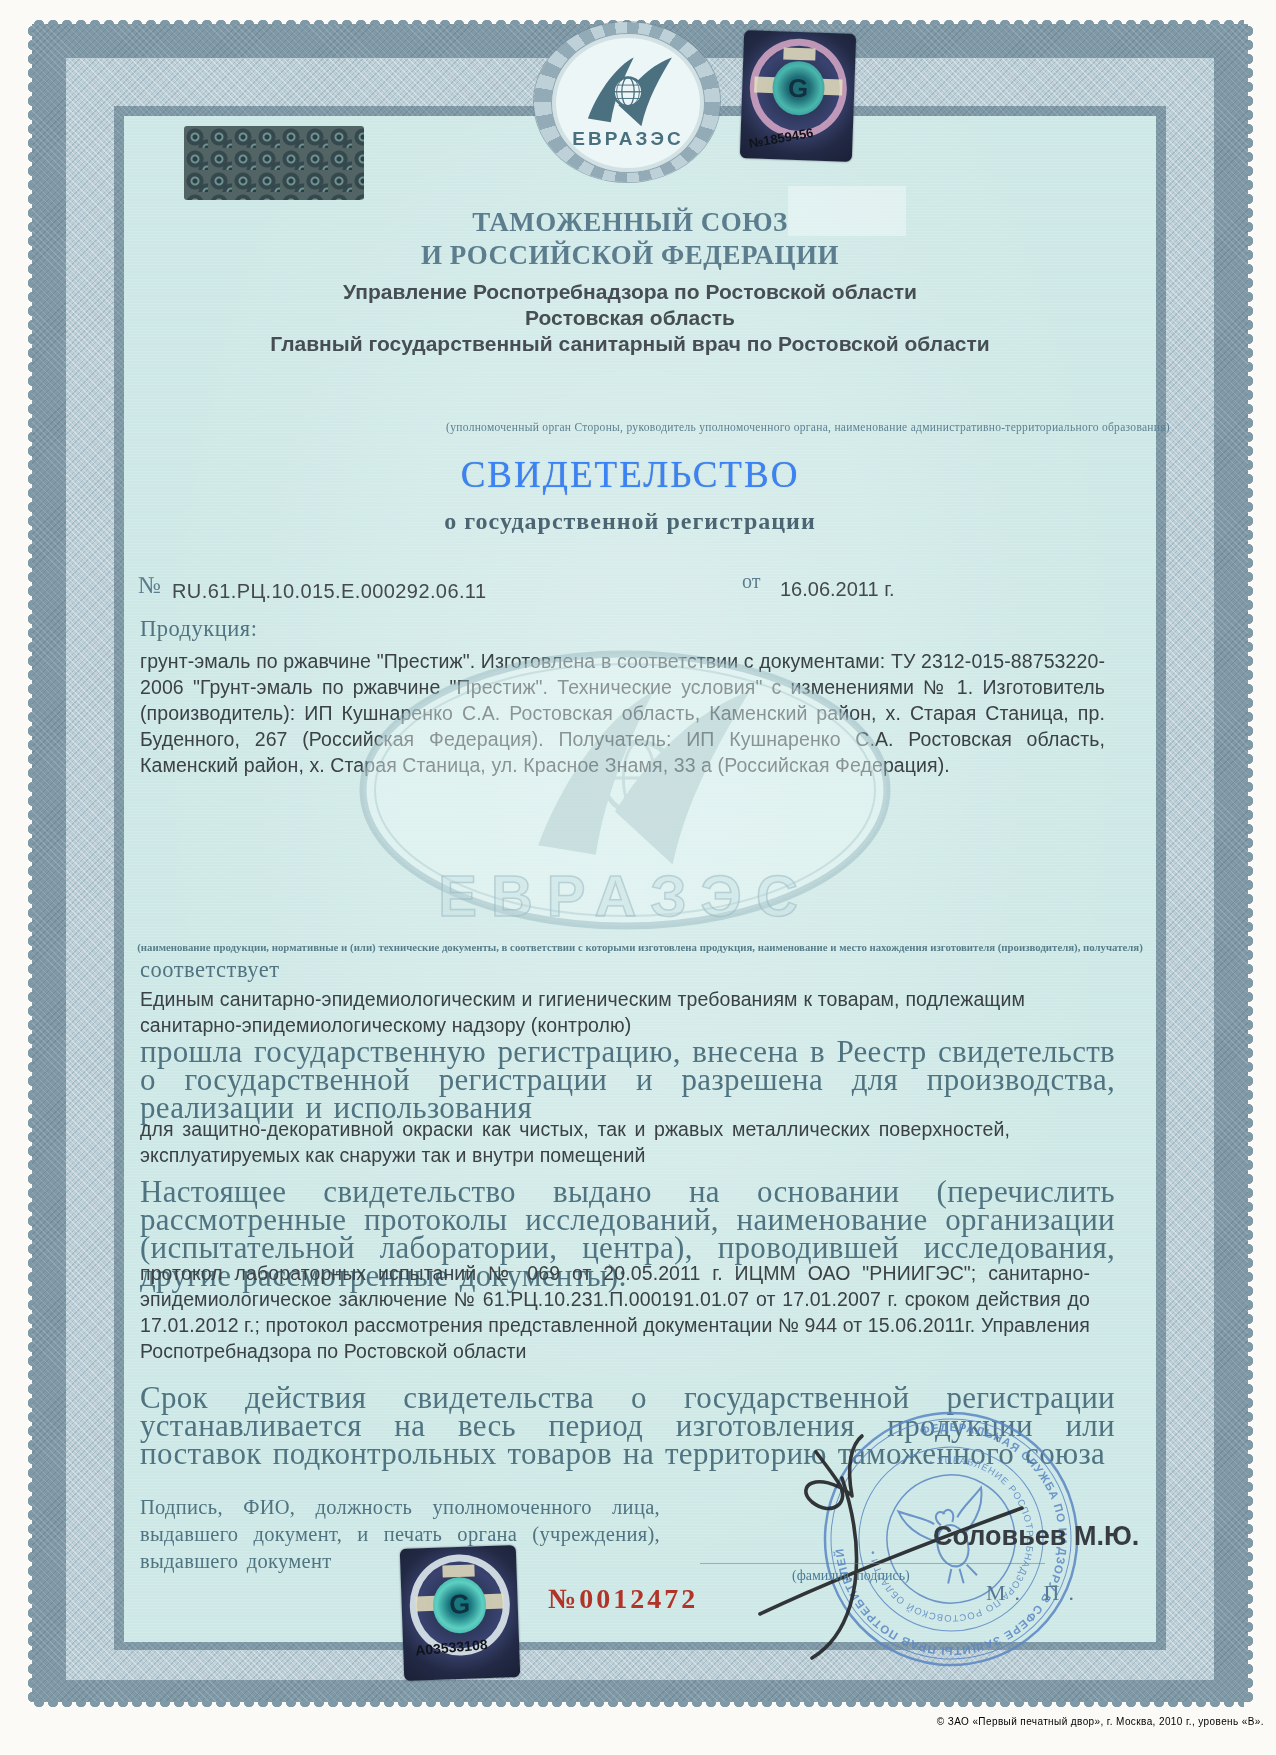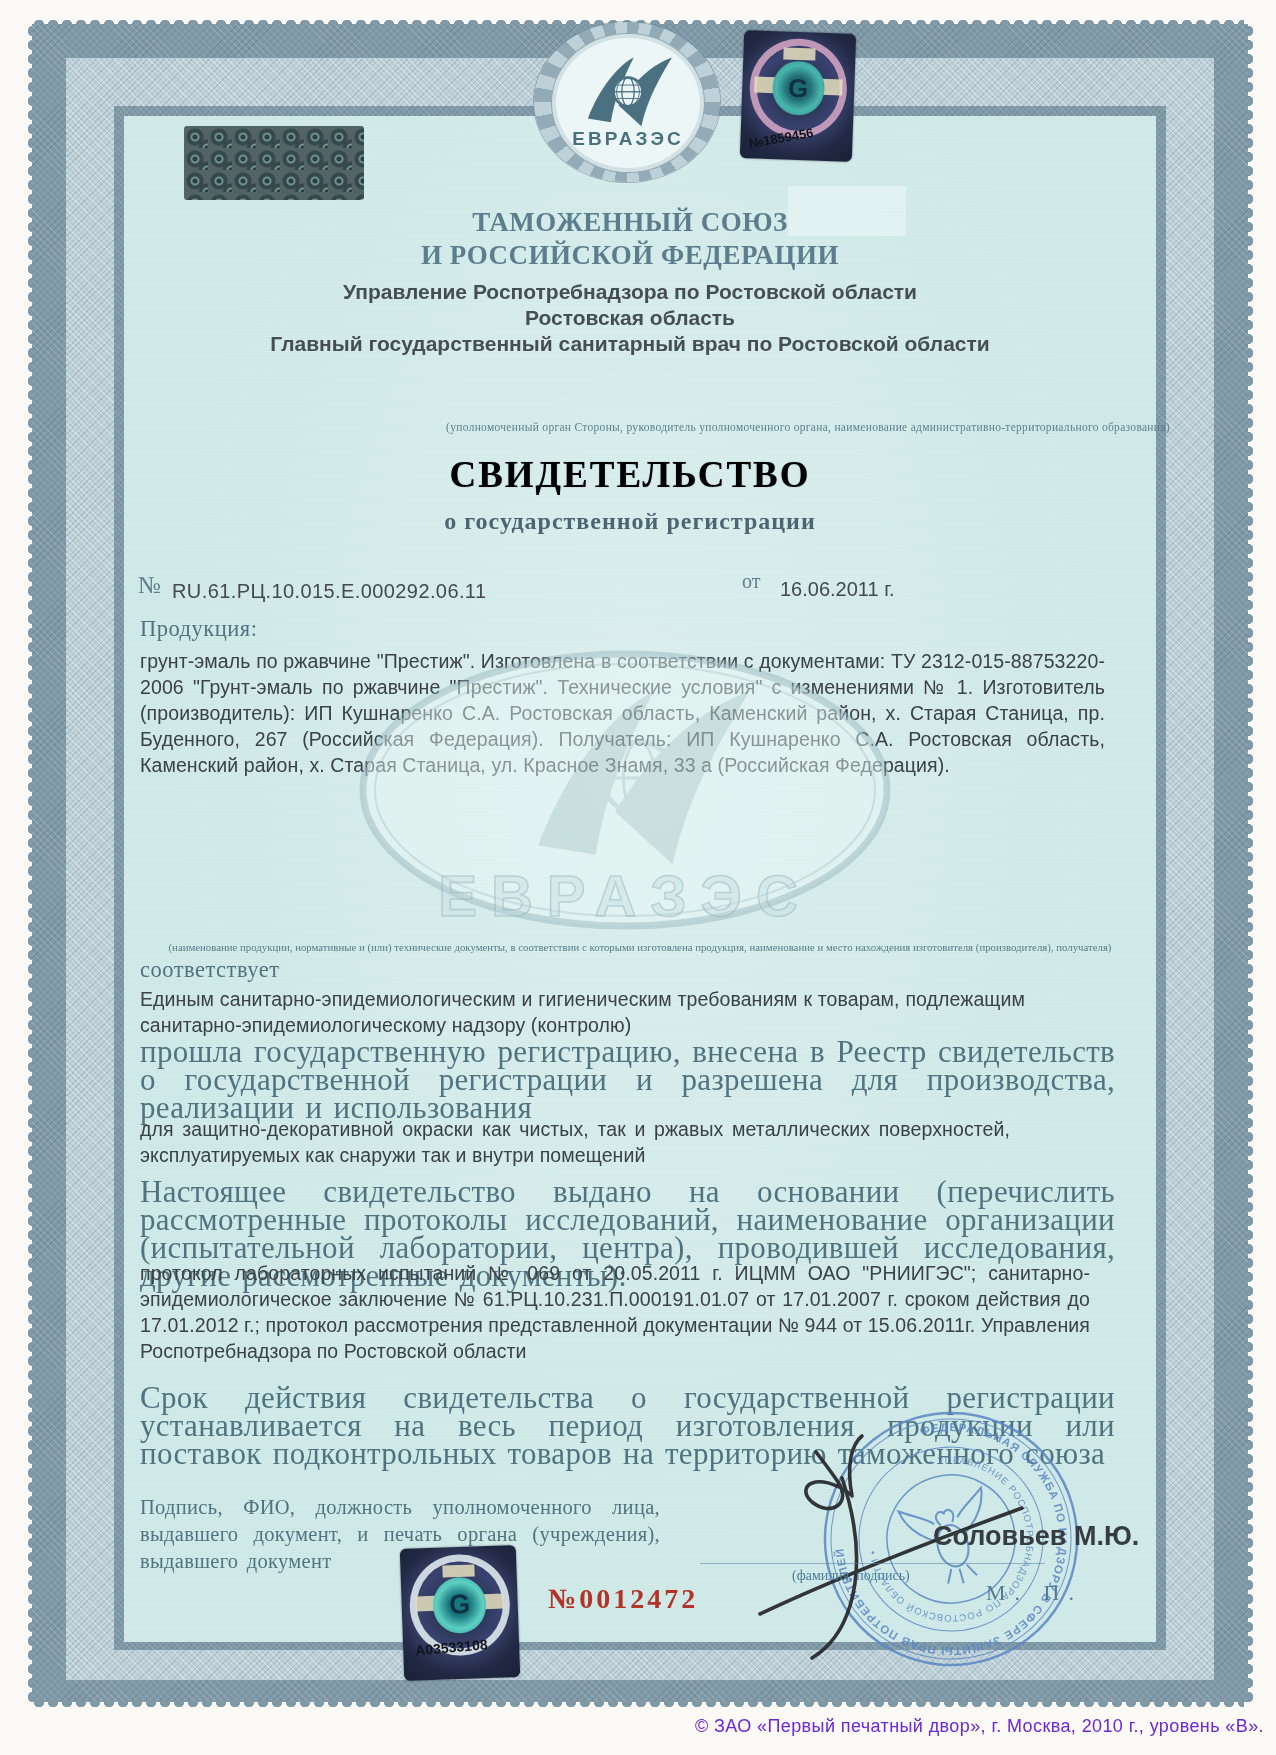--- a/index.html
+++ b/index.html
@@ -66,52 +66,52 @@
   .holo-num{position:absolute;font-family:"Liberation Sans",sans-serif;font-weight:bold;
         color:#101318;white-space:nowrap;}
   
   .hdr{position:absolute;left:130px;top:206px;width:1000px;text-align:center;color:#5c7d8e;}
   .hdr .c-line{font-weight:bold;font-size:27px;line-height:33px;letter-spacing:.5px;}
   .hdr .o-line{font-family:"Liberation Sans",sans-serif;color:#474e53;font-size:21px;line-height:26px;}
   .hdr .o-wrap{margin-top:7px;font-weight:bold;}
   .form-note{position:absolute;left:110px;top:421px;width:1060px;text-align:right;
         font-size:11.5px;color:#5d7f90;letter-spacing:.3px;}
   .doc-title{position:absolute;left:130px;top:453px;width:1000px;text-align:center;
-        font-weight:bold;font-size:37px;letter-spacing:2px;color:#000000;
+        font-weight:normal;font-size:37px;letter-spacing:2px;color:#3b82f6;
         text-shadow:0 0 1px rgba(60,85,100,.55);}
   .doc-subtitle{position:absolute;left:130px;top:508px;width:1000px;text-align:center;
         font-weight:bold;font-size:24px;letter-spacing:1px;color:#4b6573;}
   .no-sign{position:absolute;left:138px;top:572px;font-size:24px;color:#5c7d8e;}
   .reg-number{position:absolute;left:172px;top:580px;font-family:"Liberation Sans",sans-serif;
         font-size:20px;color:#44494d;letter-spacing:.4px;}
   .of-label{position:absolute;left:742px;top:570px;font-size:20px;color:#5c7d8e;}
   .reg-date{position:absolute;left:780px;top:578px;font-family:"Liberation Sans",sans-serif;
         font-size:20px;color:#44494d;}
   .lbl{position:absolute;left:140px;font-size:22.5px;color:#517381;letter-spacing:.5px;}
   .sans-par{position:absolute;left:140px;font-family:"Liberation Sans",sans-serif;
         font-size:19.5px;line-height:26px;color:#3b4145;text-align:justify;text-align-last:left;
         letter-spacing:.1px;}
   .serif-par{position:absolute;left:140px;font-size:31px;line-height:28px;color:#4f7380;
         text-align:justify;text-align-last:left;word-spacing:3px;letter-spacing:.3px;}
   .note-center{position:absolute;left:112px;top:941px;width:1056px;text-align:center;
-        font-size:10.8px;color:#567d8a;}
+        font-size:10.8px;color:#567d8a;font-weight:bold;}
   .watermark{position:absolute;left:345px;top:648px;width:560px;height:295px;opacity:.9;pointer-events:none;}
   
   .sig-line{position:absolute;left:700px;top:1563px;width:345px;height:1px;background:rgba(90,130,160,.55);}
   .sig-note{position:absolute;left:792px;top:1568px;font-size:14px;color:#4b7c96;}
   .sig-name{position:absolute;left:933px;top:1521px;font-family:"Liberation Sans",sans-serif;
         font-size:27px;color:#363c41;font-weight:bold;}
   .seal-mark{position:absolute;left:986px;top:1580px;font-size:22px;letter-spacing:9px;color:#567a94;}
   .red-serial{position:absolute;left:548px;top:1583px;font-size:28px;letter-spacing:3px;
         color:#b23327;font-weight:bold;}
   .stamp{position:absolute;left:818px;top:1406px;width:266px;height:266px;
         transform:rotate(-16deg);opacity:.85;}
   .signature-svg{position:absolute;left:700px;top:1398px;width:380px;height:272px;}
   .footer{position:absolute;left:0;right:12px;top:1716px;text-align:right;
-        font-family:"Liberation Sans",sans-serif;font-size:18px;color:#6d28d9;letter-spacing:.4px;}
+        font-family:"Liberation Sans",sans-serif;font-size:10px;color:#000000;letter-spacing:.4px;}
 </style>
 </head>
 <body>
 
 <div class="page">
 
   <div class="edge-top"></div>
   <div class="edge-bottom"></div>
   <div class="edge-left"></div>
   <div class="edge-right"></div>

